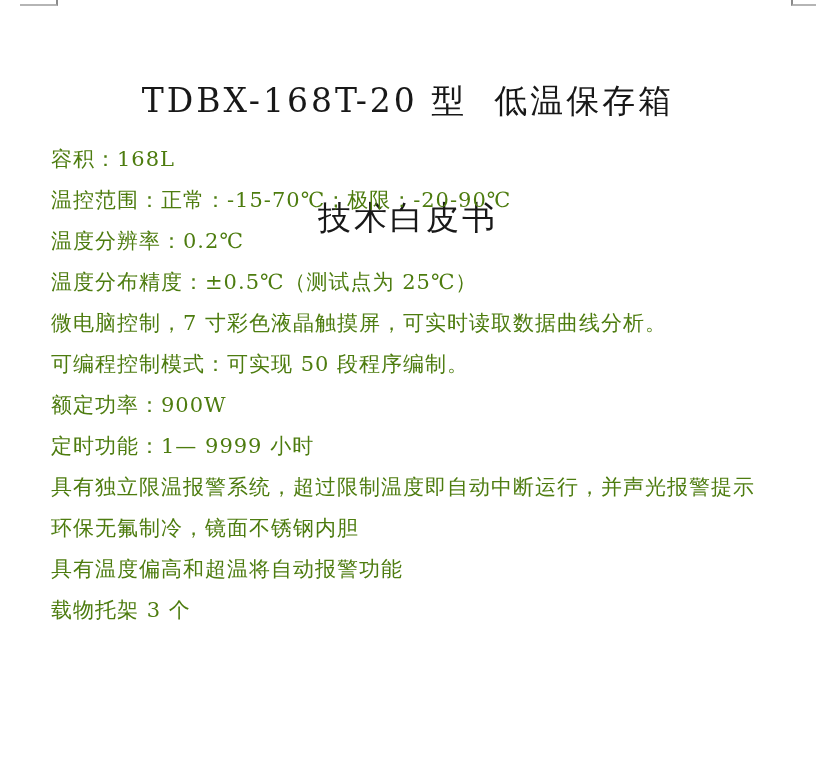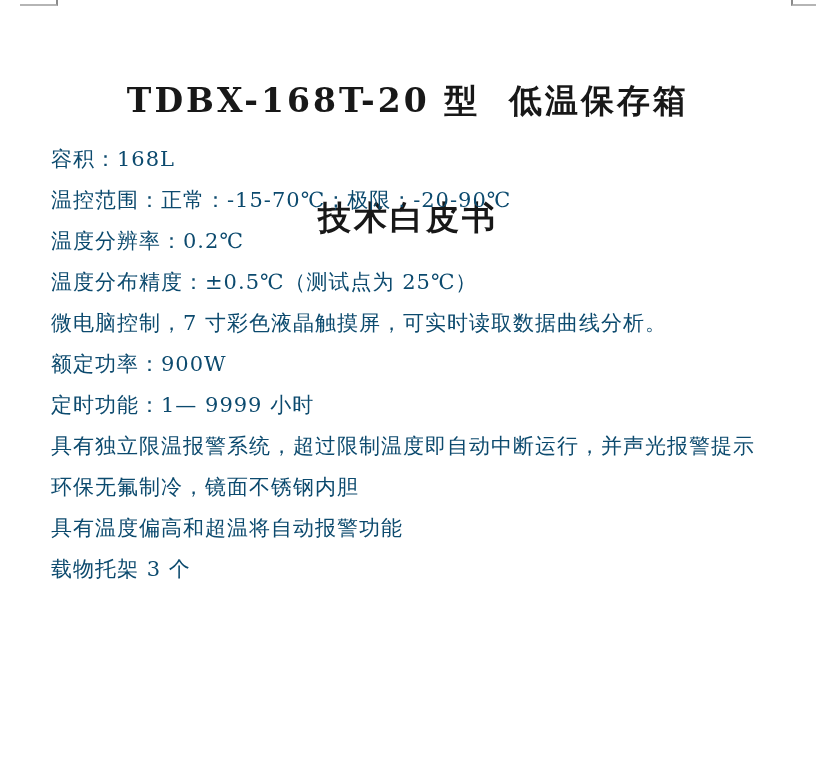--- a/index.html
+++ b/index.html
@@ -38,31 +38,30 @@
     position: absolute;
     top: 3px;
     left: 0;
     width: 816px;
     text-align: center;
     font-size: 33px;
     line-height: 39px;
     letter-spacing: 3px;
     white-space: pre;
     color: #181818;
-    font-weight: bold;
   }
   .doc-body {
     position: absolute;
     top: 139px;
     left: 51px;
     width: 730px;
     font-size: 21px;
     line-height: 41px;
     letter-spacing: 1px;
-    color: #0c4a6e;
+    color: #4d7c0f;
   }
   .spec-line {
     height: 41px;
     white-space: pre;
   }
 </style>
 </head>
 <body>
 
 <div class="page">
@@ -74,20 +73,21 @@
     <div>TDBX-168T-20 型  低温保存箱</div>
     <div>技术白皮书</div>
   </div>
 
   <div class="doc-body">
     <div class="spec-line">容积：168L</div>
     <div class="spec-line">温控范围：正常：-15-70℃；极限：-20-90℃</div>
     <div class="spec-line">温度分辨率：0.2℃</div>
     <div class="spec-line">温度分布精度：±0.5℃（测试点为 25℃）</div>
     <div class="spec-line">微电脑控制，7 寸彩色液晶触摸屏，可实时读取数据曲线分析。</div>
+    <div class="spec-line">可编程控制模式：可实现 50 段程序编制。</div>
     <div class="spec-line">额定功率：900W</div>
     <div class="spec-line">定时功能：1— 9999 小时</div>
     <div class="spec-line">具有独立限温报警系统，超过限制温度即自动中断运行，并声光报警提示</div>
     <div class="spec-line">环保无氟制冷，镜面不锈钢内胆</div>
     <div class="spec-line">具有温度偏高和超温将自动报警功能</div>
     <div class="spec-line">载物托架 3 个</div>
   </div>
 
 </div>
 

